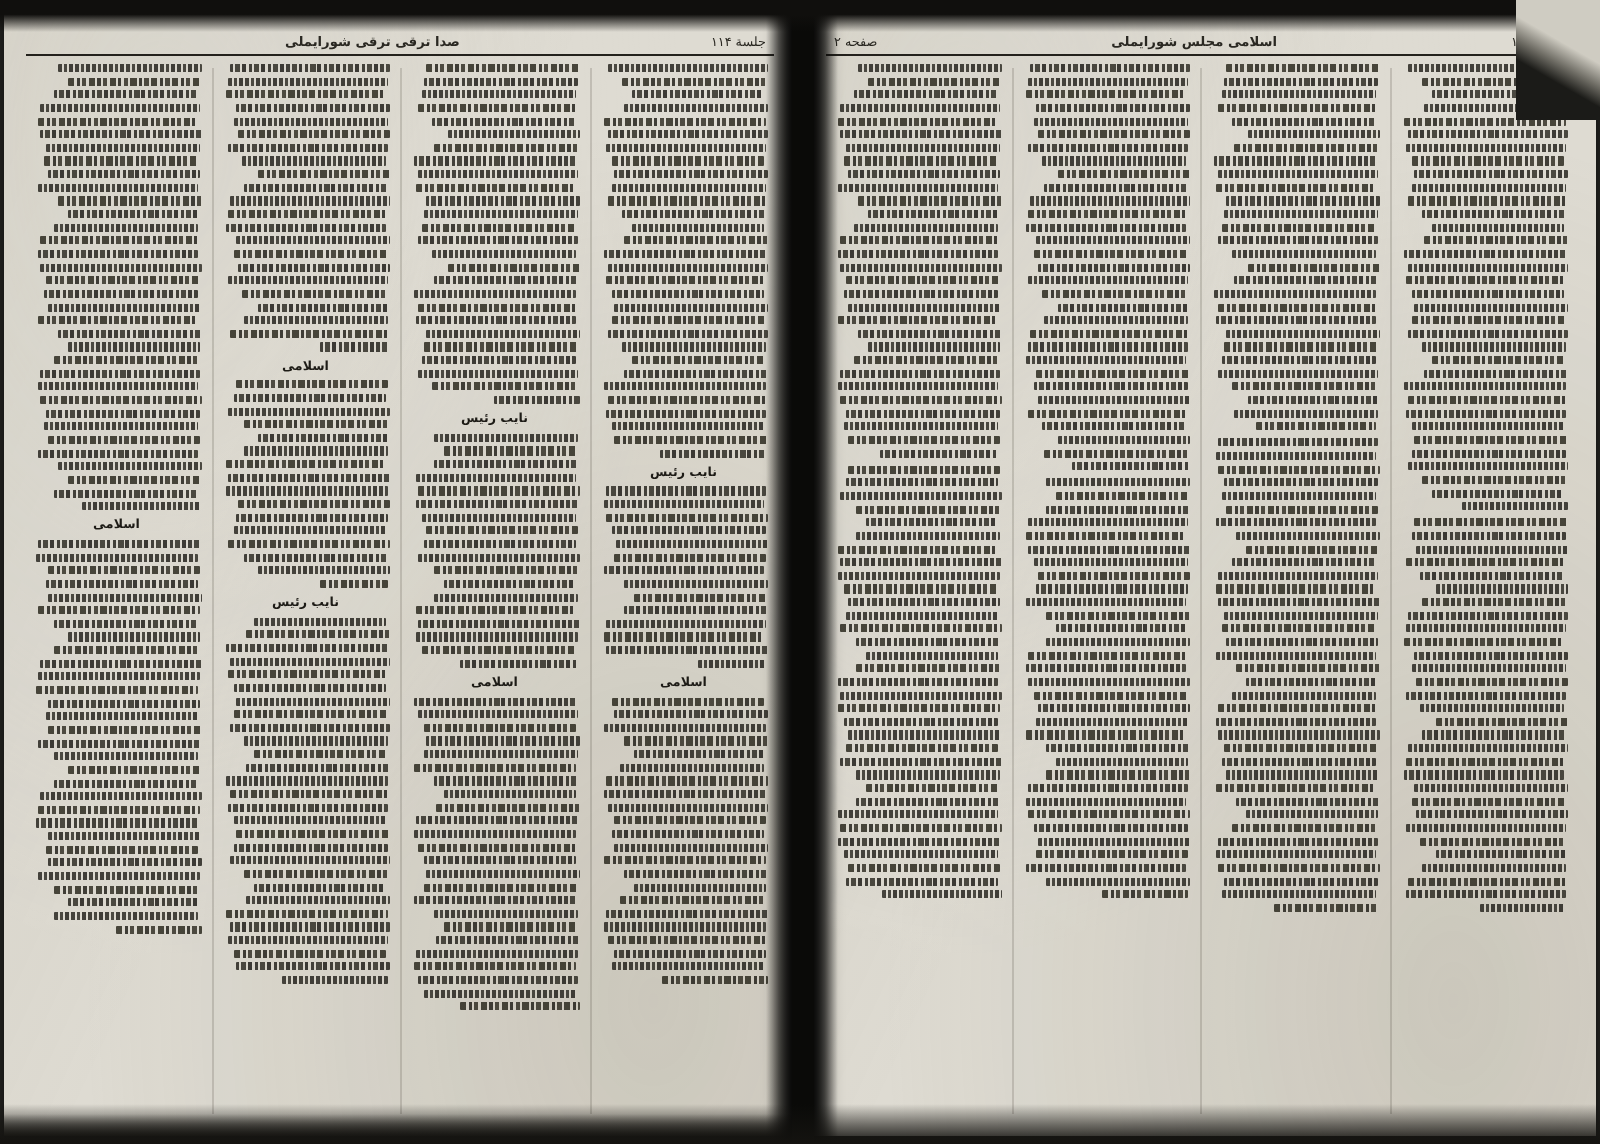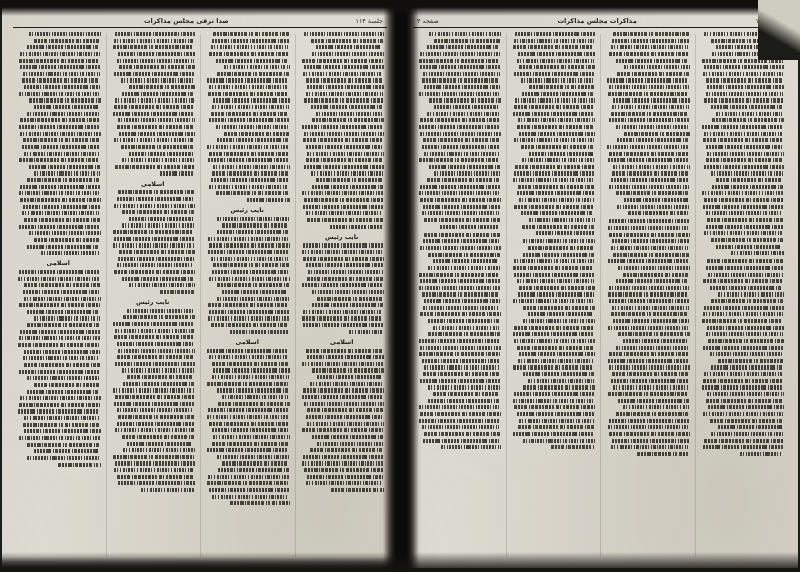--- a/index.html
+++ b/index.html
@@ -143,21 +143,21 @@
 <body>
 
 <div id="page">
 
   <div class="scan-bg"></div>
 
   <div class="sheet" id="sheet-left">
     <div class="sheet-inner">
       <div class="runhead">
         <span class="rh-out">جلسة ۱۱۴</span>
-        <span class="rh-mid">صدا ترقی مجلس مذاکرات</span>
+        <span class="rh-mid">صدا ترقی ترقی شورایملی</span>
         <span class="rh-in"></span>
       </div>
       <div class="rule"></div>
       <div class="cols" id="left-cols">
           <div class="col">
             <div class="par">
               <div class="ln  w95" style="margin-right: 0px;"></div>
               <div class="ln v2 w85" style="margin-right: 1px;"></div>
               <div class="ln v3 w78" style="margin-right: 2px;"></div>
               <div class="ln  w85" style="margin-right: 0.5px;"></div>
@@ -458,21 +458,21 @@
           </div>
         </div>
     </div>
     <div class="smudge"></div>
   </div>
 
   <div class="sheet" id="sheet-right">
     <div class="sheet-inner">
       <div class="runhead">
         <span class="rh-out">جلسة ۱۱۴</span>
-        <span class="rh-mid">مذاکرات مجلس مذاکرات</span>
+        <span class="rh-mid">اسلامی مجلس شورایملی</span>
         <span class="rh-in">صفحه ۲</span>
       </div>
       <div class="rule"></div>
       <div class="cols" id="right-cols">
           <div class="col">
             <div class="par">
               <div class="ln  w95" style="margin-right: 0px;"></div>
               <div class="ln v2 w85" style="margin-right: 1px;"></div>
               <div class="ln v3 w78" style="margin-right: 2px;"></div>
               <div class="ln  w85" style="margin-right: 0.5px;"></div>

